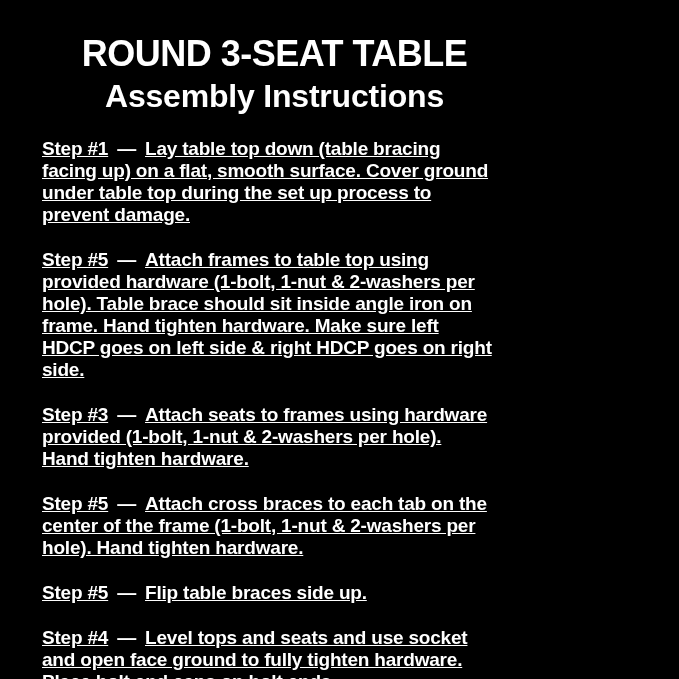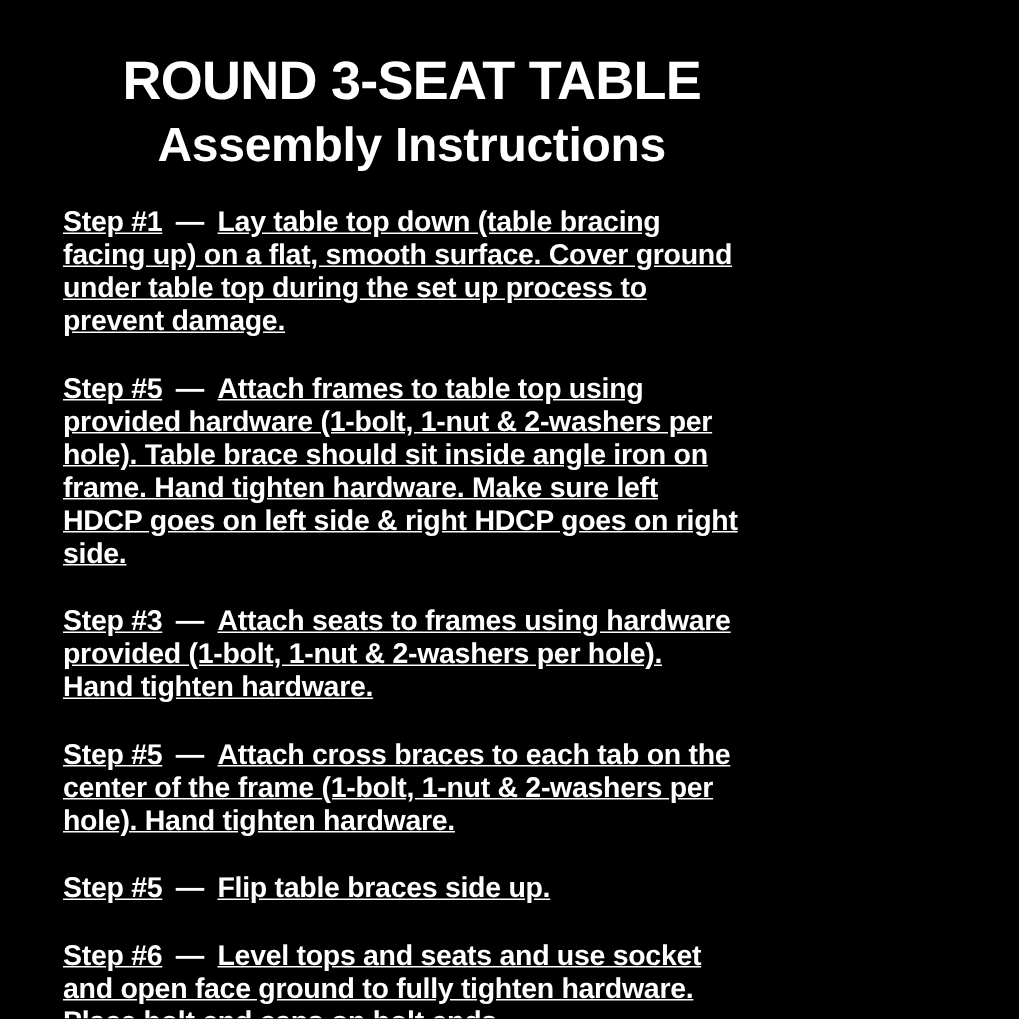--- a/index.html
+++ b/index.html
@@ -64,15 +64,15 @@
     <p class="step"><span>Step #1</span><span class="sep">—</span><span>Lay table top down (table bracing facing up) on a flat, smooth surface. Cover ground under table top during the set up process to prevent damage.</span></p>
 
     <p class="step"><span>Step #5</span><span class="sep">—</span><span>Attach frames to table top using provided hardware (1-bolt, 1-nut &amp; 2-washers per hole). Table brace should sit inside angle iron on frame. Hand tighten hardware. Make sure left HDCP goes on left side &amp; right HDCP goes on right side.</span></p>
 
     <p class="step"><span>Step #3</span><span class="sep">—</span><span>Attach seats to frames using hardware provided (1-bolt, 1-nut &amp; 2-washers per hole). Hand tighten hardware.</span></p>
 
     <p class="step"><span>Step #5</span><span class="sep">—</span><span>Attach cross braces to each tab on the center of the frame (1-bolt, 1-nut &amp; 2-washers per hole). Hand tighten hardware.</span></p>
 
     <p class="step"><span>Step #5</span><span class="sep">—</span><span>Flip table braces side up.</span></p>
 
-    <p class="step"><span>Step #6</span><span class="sep">—</span><span>Level tops and seats and use socket and open face ground to fully tighten hardware. Place bolt end caps on bolt ends.</span></p>
+    <p class="step"><span>Step #4</span><span class="sep">—</span><span>Level tops and seats and use socket and open face ground to fully tighten hardware. Place bolt end caps on bolt ends.</span></p>
   </div>
 </div>
 
 </body></html>

